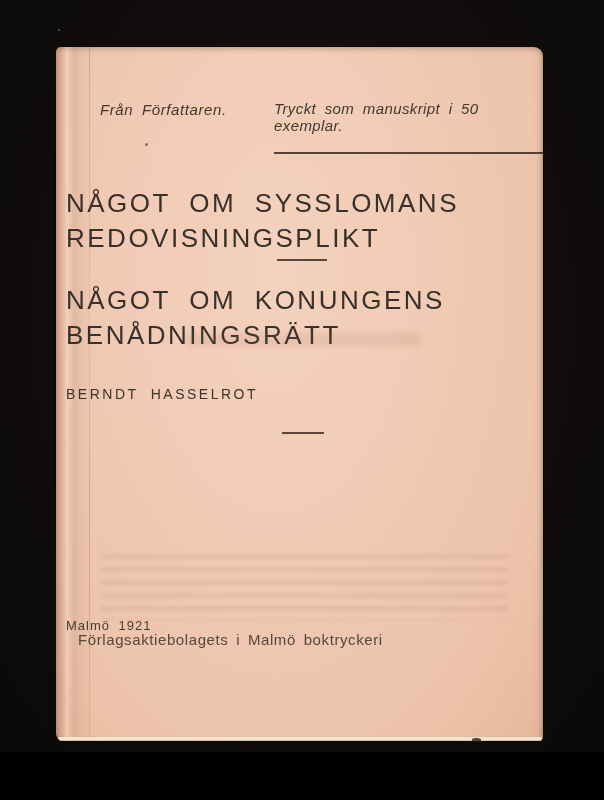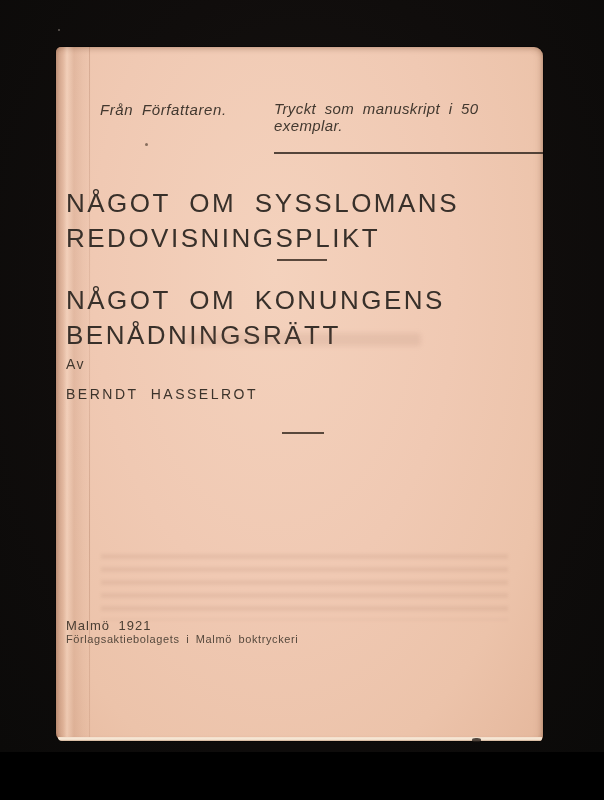--- a/index.html
+++ b/index.html
@@ -125,25 +125,26 @@
     top: 571px;
     color: #4a3e33;
   }
   .imprint .place-year {
     font-size: 13px;
     letter-spacing: 1px;
     word-spacing: 4px;
     line-height: 15px;
   }
   .imprint .printer {
-    font-size: 11px;
+    font-size: 15px;
     letter-spacing: 0.6px;
     word-spacing: 3px;
     line-height: 13px;
     color: #55483c;
+    margin-left: 12px;
   }
 
   
   .show-through { position: absolute; pointer-events: none; }
   .ghost-line {
     top: 286px; left: 130px; width: 235px; height: 13px;
     background: rgba(150, 100, 80, 0.12);
     filter: blur(2.5px);
     border-radius: 4px;
   }
@@ -177,21 +178,20 @@
       <div>REDOVISNINGSPLIKT</div>
     </div>
 
     <div class="rule rule-1"></div>
 
     <div class="centered-block main-title title-2">
       <div>NÅGOT OM KONUNGENS</div>
       <div>BENÅDNINGSRÄTT</div>
     </div>
 
-    <div class="centered-block av-label">Av</div>
     <div class="centered-block author-name">BERNDT HASSELROT</div>
 
     <div class="rule rule-2"></div>
 
     <div class="show-through ghost-line"></div>
     <div class="show-through ghost-block"></div>
 
     <div class="centered-block imprint">
       <div class="place-year">Malmö 1921</div>
       <div class="printer">Förlagsaktiebolagets i Malmö boktryckeri</div>

